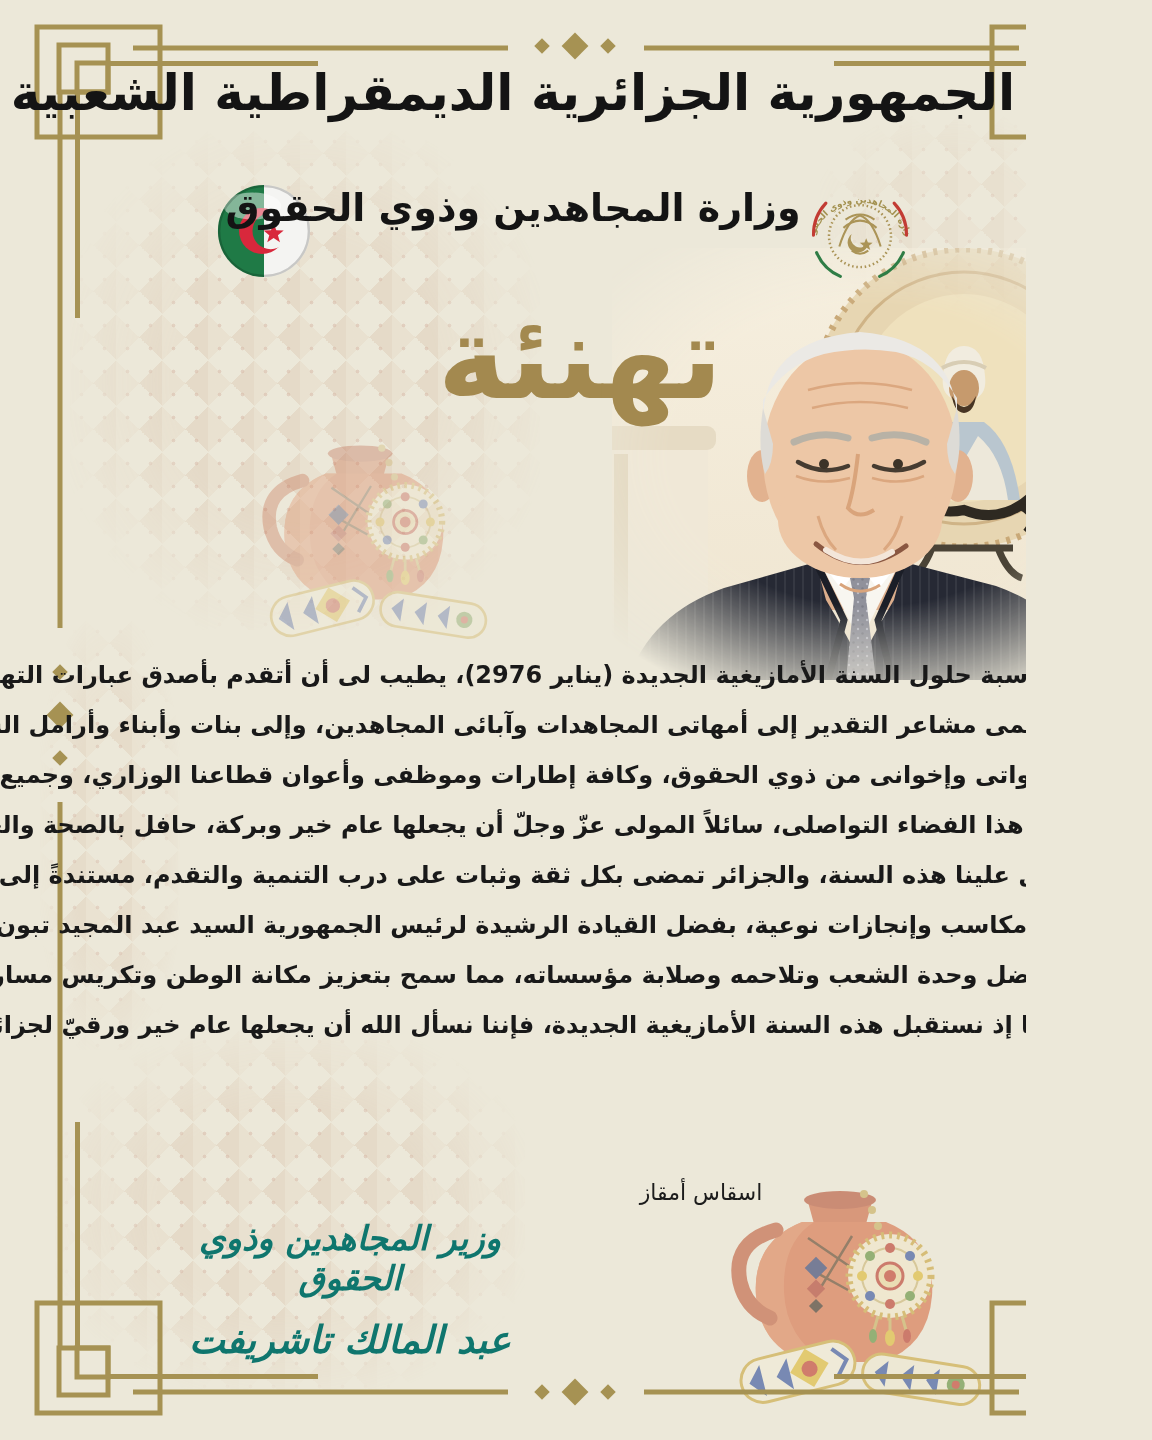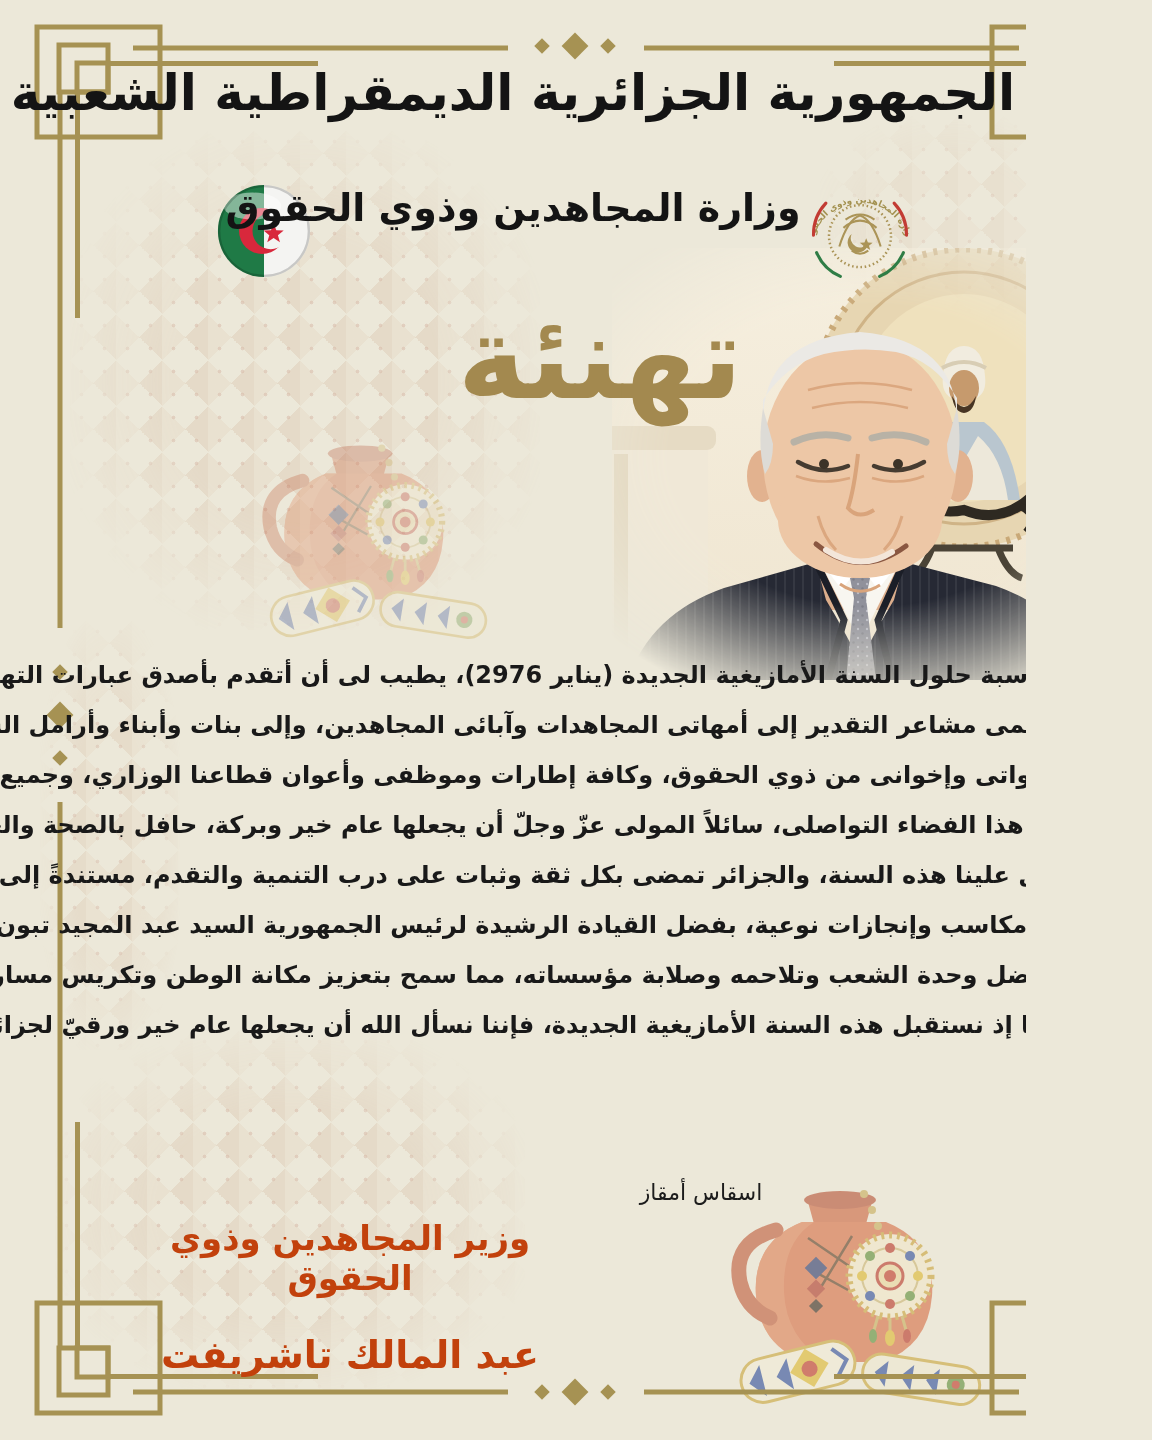--- a/index.html
+++ b/index.html
@@ -17,44 +17,44 @@
   .p-tl{left:70px;top:130px;width:470px;height:500px;opacity:.30;}
   .p-l{left:40px;top:620px;width:140px;height:430px;opacity:.26;}
   .p-bl{left:55px;top:1030px;width:470px;height:360px;opacity:.30;}
   .p-tr{left:820px;top:115px;width:270px;height:220px;opacity:.18;}
   
   .title-republic{position:absolute;top:64px;left:0;right:0;text-align:center;
     font-size:50px;font-weight:bold;color:#141414;direction:rtl;}
   .title-ministry{position:absolute;top:186px;left:0;right:0;text-align:center;
     font-size:38px;font-weight:bold;color:#141414;direction:rtl;}
   .greeting{position:absolute;left:430px;top:280px;width:300px;text-align:center;
-    font-size:116px;font-weight:bold;color:#a3894f;direction:rtl;line-height:1.35;margin-left:20px;}
+    font-size:116px;font-weight:bold;color:#a3894f;direction:rtl;line-height:1.35;}
   
   .flag-ball{position:absolute;left:216px;top:183px;width:96px;height:96px;}
   .ministry-logo{position:absolute;left:798px;top:170px;width:124px;height:124px;}
   
   .photo{position:absolute;left:612px;top:248px;width:540px;height:432px;
     -webkit-mask-image:radial-gradient(ellipse 75% 70% at 48% 48%, #000 50%, transparent 88%);
     mask-image:radial-gradient(ellipse 75% 70% at 48% 48%, #000 50%, transparent 88%);}
   
   .pottery{position:absolute;pointer-events:none;}
   .pottery-a{left:245px;top:432px;width:270px;opacity:.30;}
   .pottery-b{left:712px;top:1176px;width:300px;opacity:.62;}
   
   .frame{position:absolute;left:0;top:0;width:1152px;height:1440px;pointer-events:none;}
   
   .message{position:absolute;left:80px;top:650px;width:992px;direction:rtl;text-align:center;
     font-size:24px;font-weight:700;color:#191919;line-height:50px;}
   .message p{margin:0;white-space:nowrap;}
   .aseggas{position:absolute;left:596px;top:1180px;width:210px;text-align:center;
     font-size:22px;color:#1c1c1c;direction:rtl;}
   
-  .signature{position:absolute;left:150px;top:1218px;width:400px;text-align:center;direction:rtl;color:#c2410c;}
+  .signature{position:absolute;left:150px;top:1218px;width:400px;text-align:center;direction:rtl;color:#0f766e;font-style:italic;}
   .sig-title{font-size:34px;font-weight:bold;}
-  .sig-name{font-size:38px;font-weight:bold;margin-top:35px;}
+  .sig-name{font-size:38px;font-weight:bold;margin-top:20px;}
 </style>
 </head>
 <body>
 
 <div class="poster">
 
   <div class="berber p-tl"></div>
   <div class="berber p-l"></div>
   <div class="berber p-bl"></div>
   <div class="berber p-tr"></div>

